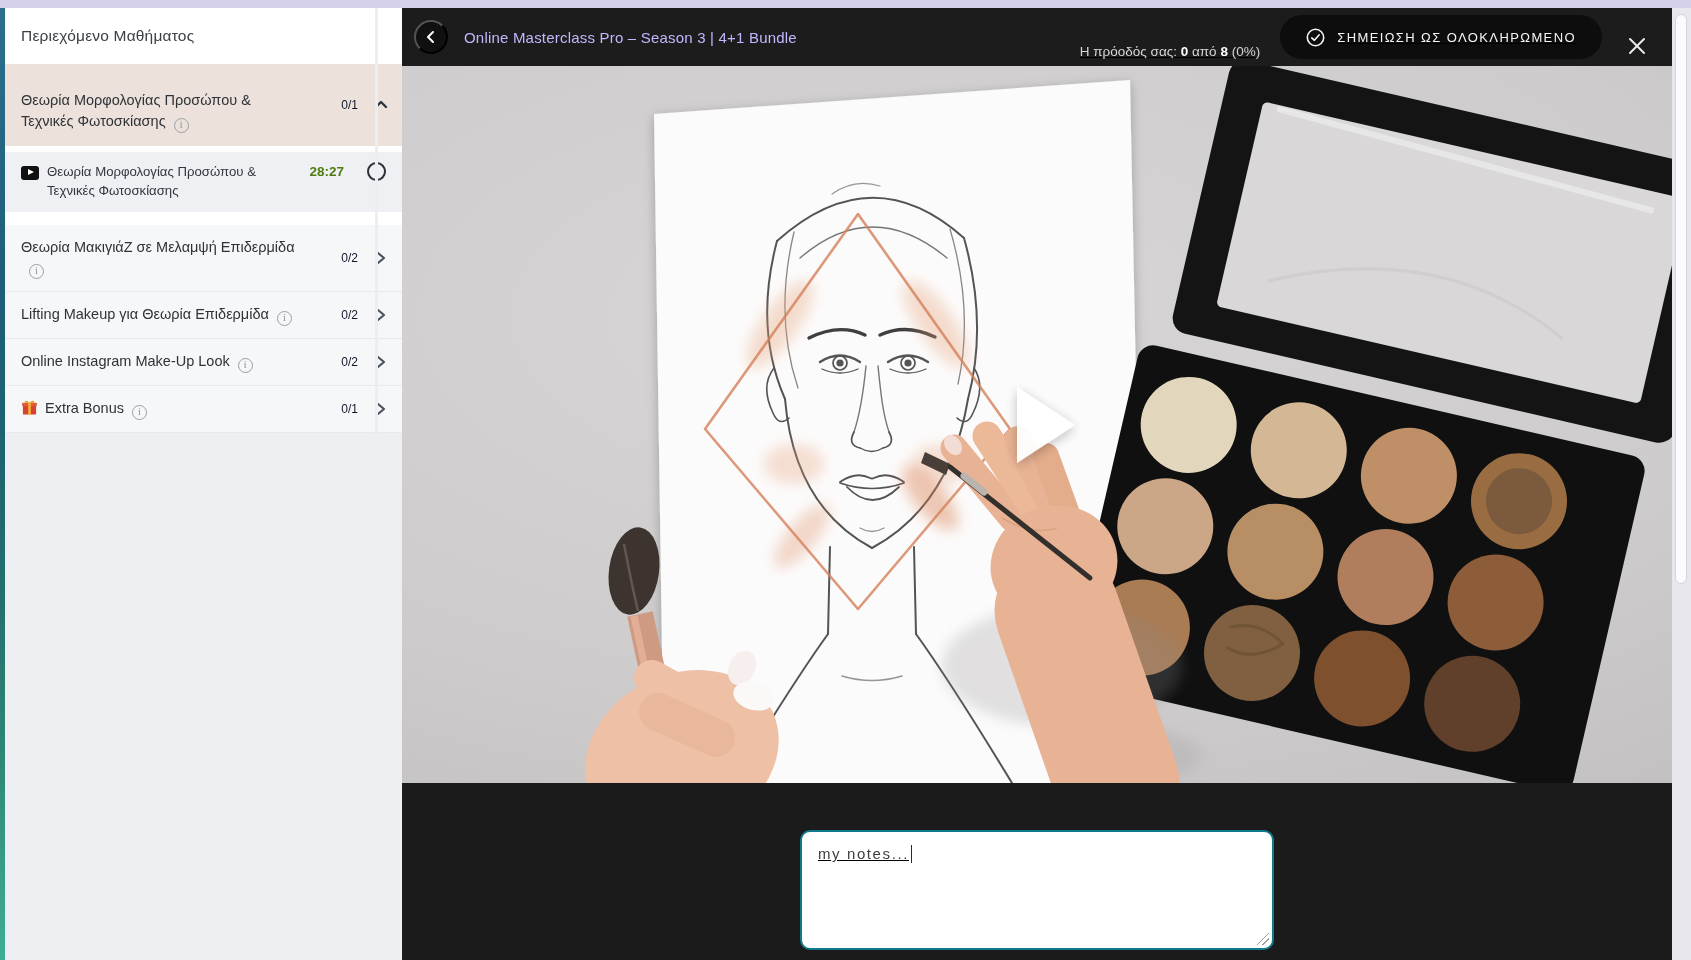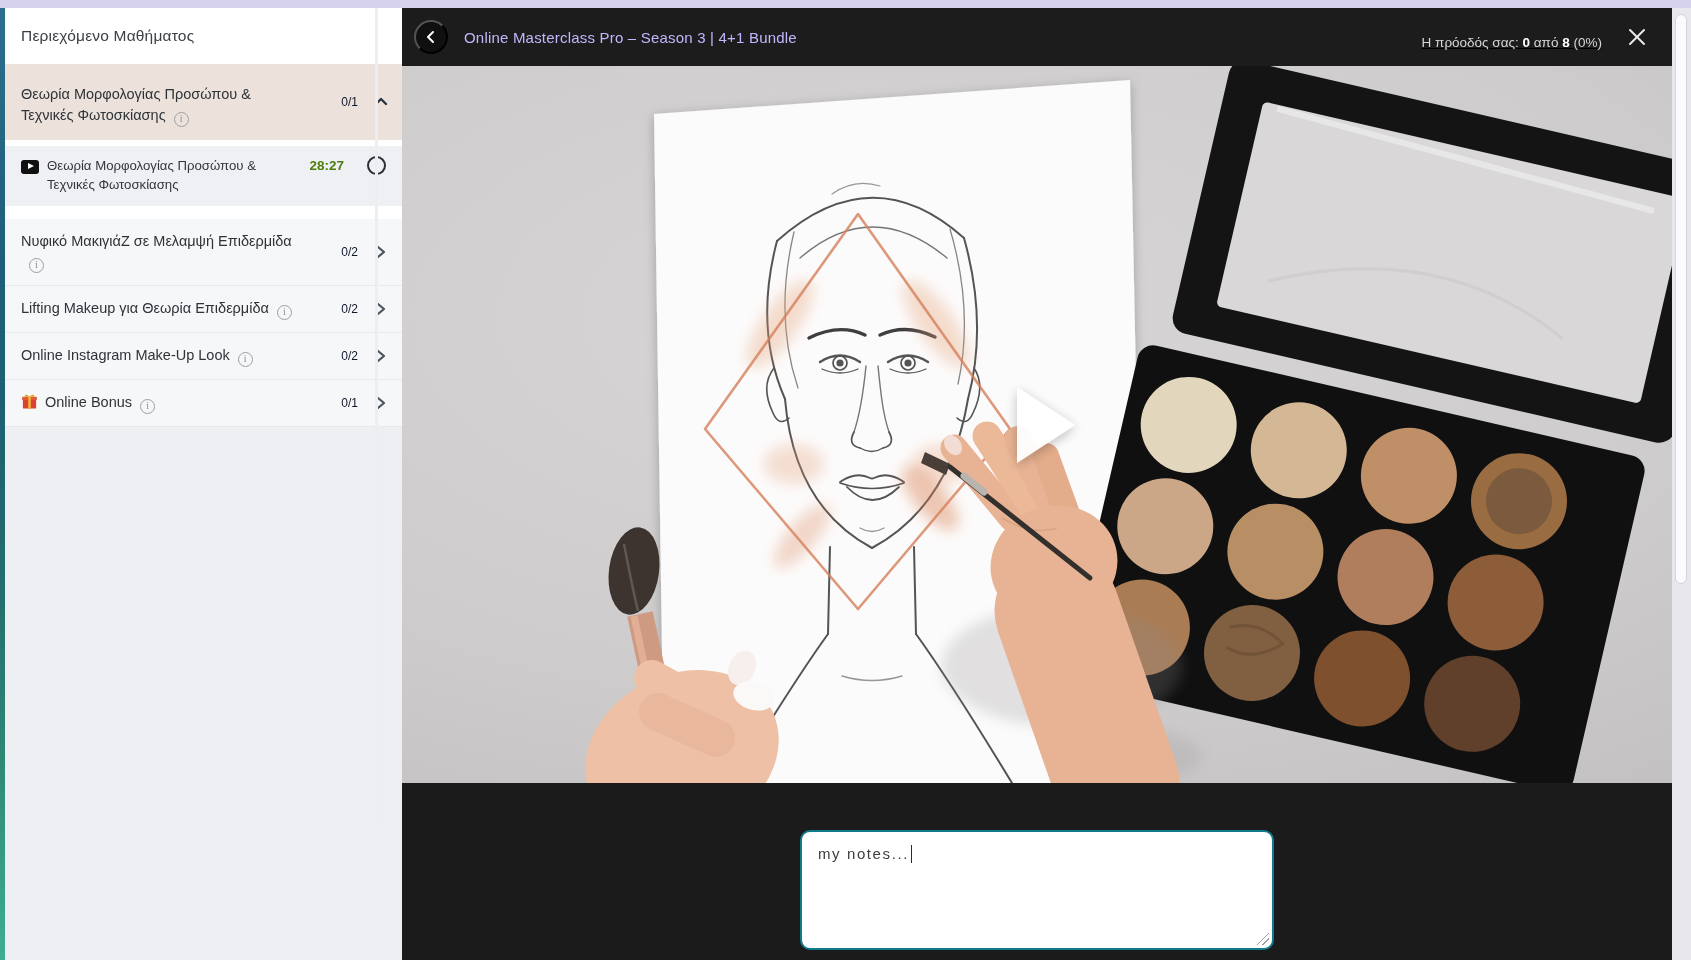--- a/index.html
+++ b/index.html
@@ -14,21 +14,21 @@
     background:linear-gradient(#2c6e8e,#1d5f78 28%,#1d6370 46%,#256f6e 62%,#2f8a77 80%,#3fae94);}
   .scroll-track{position:absolute;left:1672px;top:8px;width:19px;height:952px;background:#e9e7ee;}
   .scroll-thumb{position:absolute;left:1675px;top:14px;width:12px;height:570px;
     background:#fbfafd;border:1px solid #d6d3de;border-radius:7px;box-sizing:border-box;}
   
   .sidebar{position:absolute;left:5px;top:8px;width:397px;height:820px;background:#ffffff;
     display:flex;flex-direction:column;}
   .sb-scrollline{position:absolute;right:24px;top:0;bottom:0;width:3px;background:#edeef1;z-index:5;}
   .sb-header{height:56px;box-sizing:border-box;padding:19px 16px 0;}
   .sb-header span{font-size:15.5px;color:#3b4046;letter-spacing:.2px;}
-  .sb-section{position:relative;background:#ece1db;padding:20px 90px 13px 16px;box-sizing:border-box;}
+  .sb-section{position:relative;background:#ece1db;padding:26px 90px 13px 16px;box-sizing:border-box;}
   .sb-section .ttl{font-size:14.5px;line-height:1.42;color:#2e3338;max-width:272px;display:block;}
   .gap6{height:6px;background:#fff;}
   .gap13{height:13px;background:#fff;}
   .video-row{position:relative;background:#eef0f3;padding:10px 110px 11px 42px;box-sizing:border-box;}
   .video-row .ttl{font-size:13.2px;line-height:1.5;color:#32373c;max-width:236px;display:block;}
   .play-chip{position:absolute;left:16px;top:14px;width:18px;height:14px;background:#101010;border-radius:3px;}
   .play-chip:after{content:"";position:absolute;left:7px;top:3.5px;border-left:6px solid #fff;
     border-top:3.5px solid transparent;border-bottom:3.5px solid transparent;}
   .duration{position:absolute;right:58px;top:12px;font-size:13.5px;font-weight:700;color:#4d7c0f;}
   .radio{position:absolute;right:16px;top:10px;width:19px;height:19px;border:2.3px solid #2c3035;
@@ -57,21 +57,21 @@
     display:flex;align-items:center;padding:0 26px;cursor:pointer;}
   .complete-pill span.lbl{color:#f5f5f5;font-size:13px;letter-spacing:1.4px;margin-left:12px;
     font-family:"Liberation Sans","DejaVu Sans",sans-serif;}
   .closebtn{margin-left:22px;width:26px;height:26px;display:flex;align-items:center;justify-content:center;
     background:none;border:none;padding:0;cursor:pointer;}
   
   .video{position:absolute;left:402px;top:66px;width:1270px;height:717px;overflow:hidden;
     background:radial-gradient(120% 100% at 40% 35%, #d8d6d7 0%, #cdcbcc 55%, #bcbabb 100%);}
   .video svg{position:absolute;left:0;top:0;}
   
-  .notes{position:absolute;left:402px;top:783px;width:1270px;height:177px;background:#1b1b1b;}
+  .notes{position:absolute;left:402px;top:783px;width:1270px;height:177px;background:#1b1b1b;text-decoration:underline;}
   .notebox{position:relative;margin:47px auto 0;width:474px;height:120px;background:#ffffff;
     border:2px solid #10798a;border-radius:10px;box-sizing:border-box;padding:13px 16px;cursor:text;}
   .notetext{font-size:15px;letter-spacing:1.6px;color:#3e3e3e;}
   .caret{display:inline-block;width:1.5px;height:18px;background:#2c2c2c;vertical-align:-4px;margin-left:2px;}
   .resize-handle{position:absolute;right:3px;bottom:3px;width:12px;height:12px;
     background:
       linear-gradient(135deg, transparent 46%, #a0a0a0 46%, #a0a0a0 54%, transparent 54%),
       linear-gradient(135deg, transparent 70%, #a0a0a0 70%, #a0a0a0 78%, transparent 78%);}
 </style>
 </head>
@@ -100,21 +100,21 @@
   <div class="video-row">
     <span class="play-chip"></span>
     <span class="ttl">Θεωρία Μορφολογίας Προσώπου &amp; Τεχνικές Φωτοσκίασης</span>
     <span class="duration">28:27</span>
     <span class="radio"></span>
   </div>
 
   <div class="gap13"></div>
 
   <div class="row">
-    <span class="ttl">Νυφικό ΜακιγιάΖ σε Μελαμψή Επιδερμίδα</span><span class="info-i">i</span>
+    <span class="ttl">Θεωρία ΜακιγιάΖ σε Μελαμψή Επιδερμίδα</span><span class="info-i">i</span>
     <span class="progress-frac">0/2</span>
     <svg class="chev" viewBox="0 0 14 14">
       <polyline points="4,2 10,7 4,12" fill="none" stroke="#49525e" stroke-width="2.2" stroke-linecap="round" stroke-linejoin="round"></polyline>
     </svg>
   </div>
 
   <div class="row">
     <span class="ttl">Lifting Makeup για Θεωρία Επιδερμίδα</span><span class="info-i">i</span>
     <span class="progress-frac">0/2</span>
     <svg class="chev" viewBox="0 0 14 14">
@@ -130,21 +130,21 @@
     </svg>
   </div>
 
   <div class="row">
     <svg class="gift" viewBox="0 0 18 18">
       <rect x="2" y="7" width="14" height="9.5" rx="1" fill="#d8422e"></rect>
       <rect x="1.2" y="4" width="15.6" height="3.6" rx="0.8" fill="#e05a38"></rect>
       <rect x="7.6" y="4" width="2.8" height="12.5" fill="#f2b23c"></rect>
       <path d="M9 4 C6 0.5 2.5 2 4.5 4 Z" fill="#e6a32c"></path>
       <path d="M9 4 C12 0.5 15.5 2 13.5 4 Z" fill="#e6a32c"></path>
-    </svg><span class="ttl">Online Bonus</span><span class="info-i">i</span>
+    </svg><span class="ttl">Extra Bonus</span><span class="info-i">i</span>
     <span class="progress-frac">0/1</span>
     <svg class="chev" viewBox="0 0 14 14">
       <polyline points="4,2 10,7 4,12" fill="none" stroke="#49525e" stroke-width="2.2" stroke-linecap="round" stroke-linejoin="round"></polyline>
     </svg>
   </div>
 
   <div class="sb-rest"></div>
 </nav>
 
 <header class="topbar">
@@ -157,20 +157,27 @@
 
   <div class="tb-right">
     <span class="tb-progress">
       <span>Η πρόοδός σας:</span>
       <b>0</b>
       <span>από</span>
       <b>8</b>
       <span>(0%)</span>
     </span>
 
+    <button class="complete-pill">
+      <svg width="19" height="19" viewBox="0 0 19 19">
+        <circle cx="9.5" cy="9.5" r="8.2" fill="none" stroke="#f5f5f5" stroke-width="1.6"></circle>
+        <polyline points="5.8,9.8 8.4,12.3 13.2,6.8" fill="none" stroke="#f5f5f5" stroke-width="1.6" stroke-linecap="round" stroke-linejoin="round"></polyline>
+      </svg>
+      <span class="lbl">ΣΗΜΕΙΩΣΗ ΩΣ ΟΛΟΚΛΗΡΩΜΕΝΟ</span>
+    </button>
 
     <button class="closebtn">
       <svg width="22" height="22" viewBox="0 0 22 22">
         <line x1="4" y1="4" x2="18" y2="18" stroke="#ebebeb" stroke-width="2" stroke-linecap="round"></line>
         <line x1="18" y1="4" x2="4" y2="18" stroke="#ebebeb" stroke-width="2" stroke-linecap="round"></line>
       </svg>
     </button>
   </div>
 </header>
 

